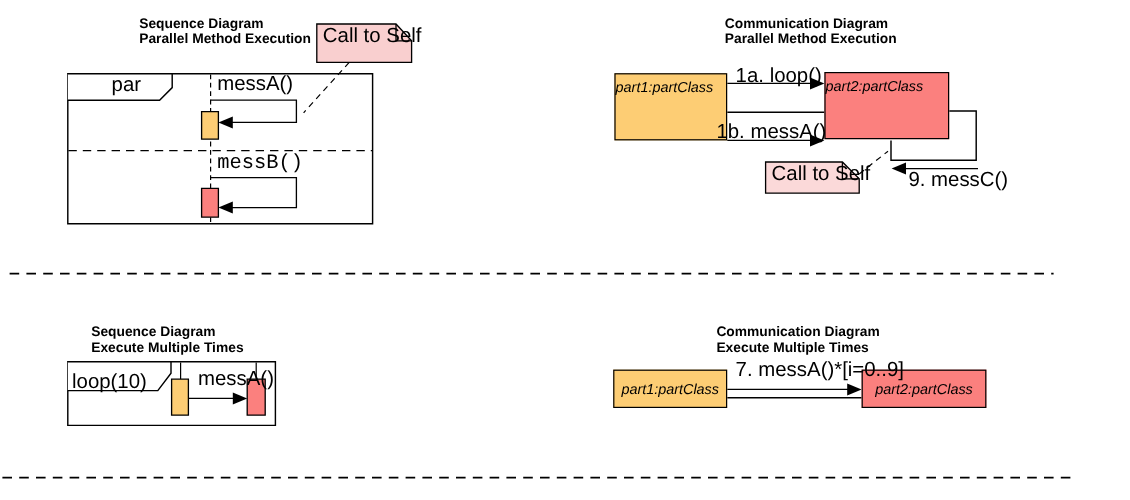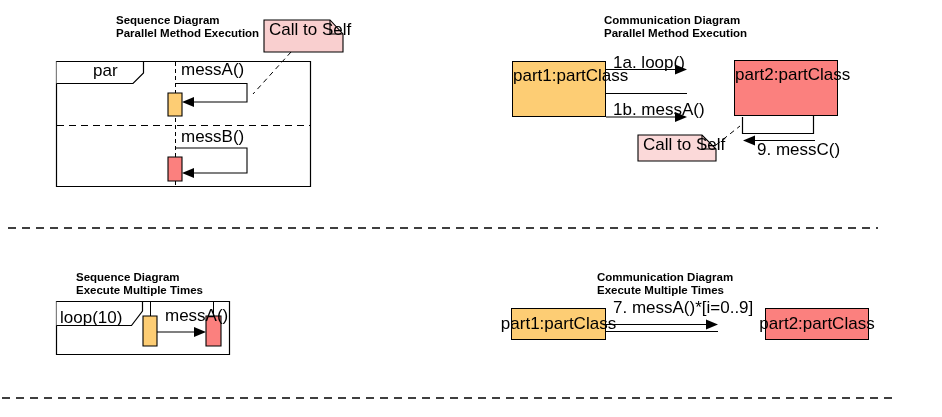--- a/index.html
+++ b/index.html
@@ -5,26 +5,26 @@
   html,body{margin:0;padding:0;background:#fff;}
   #canvas{
     position:relative;width:942px;height:413px;background:#fff;overflow:hidden;
     font-family:"Liberation Sans","DejaVu Sans",sans-serif;color:#000;
   }
   #canvas svg{position:absolute;left:0;top:0;}
   .label{position:absolute;font-size:17px;line-height:12px;white-space:nowrap;}
   .title{position:absolute;font-size:11.5px;line-height:12.5px;font-weight:bold;white-space:nowrap;}
   .objbox{
     position:absolute;border:1px solid #000;box-sizing:border-box;
-    font-size:17px;text-align:left;white-space:nowrap;
+    font-size:12px;text-align:left;white-space:nowrap;font-style:italic;
   }
   .objbox.toptext{padding-top:4px;}
   .objbox.centertext{display:flex;align-items:center;justify-content:center;}
   .orange{background:var(--activation_orange);}
-  .red{background:var(--activation_red);margin-left:47px;}
+  .red{background:var(--activation_red);}
   line,polyline,path,rect,polygon{vector-effect:non-scaling-stroke;}
 </style>
 </head>
 <body>
 
 <div id="canvas">
 
   <svg width="942" height="417" viewBox="0 0 942 417">
 
     <g fill="none" stroke="#000" stroke-width="1.2">
@@ -77,31 +77,31 @@
     <line x1="8" y1="228" x2="878" y2="228" stroke="#000" stroke-width="1.4" stroke-dasharray="8,6"></line>
     <line x1="2" y1="398" x2="893" y2="398" stroke="#000" stroke-width="1.4" stroke-dasharray="8,6"></line>
   </svg>
 
   <div class="title" style="left:116px;top:14px;">
     <div>Sequence Diagram</div>
     <div>Parallel Method Execution</div>
   </div>
   <div class="label" style="left:61px;top:65px;margin-left:32px;">par</div>
   <div class="label" style="left:181px;top:64px;">messA()</div>
-  <div class="label" style="left:181px;top:131px;">messB()</div>
+  <div class="label" style="left:181px;top:131px;font-family:Liberation Mono, monospace;">messB()</div>
   <div class="label" style="left:269px;top:24px;">Call to Self</div>
 
   <div class="title" style="left:604px;top:14px;">
     <div>Communication Diagram</div>
     <div>Parallel Method Execution</div>
   </div>
   <div class="objbox toptext orange" style="left:512px;top:61px;width:94px;height:56px;">part1:partClass</div>
   <div class="objbox toptext red" style="left:687px;top:60px;width:104px;height:56px;">part2:partClass</div>
   <div class="label" style="left:613px;top:57px;">1a. loop()</div>
-  <div class="label" style="left:613px;top:104px;">1b. messA()</div>
+  <div class="label" style="left:597px;top:104px;">1b. messA()</div>
   <div class="label" style="left:757px;top:144px;">9. messC()</div>
   <div class="label" style="left:643px;top:139px;">Call to Self</div>
 
   <div class="title" style="left:76px;top:271px;">
     <div>Sequence Diagram</div>
     <div>Execute Multiple Times</div>
   </div>
   <div class="label" style="left:60px;top:312px;">loop(10)</div>
   <div class="label" style="left:165px;top:310px;">messA()</div>
 

